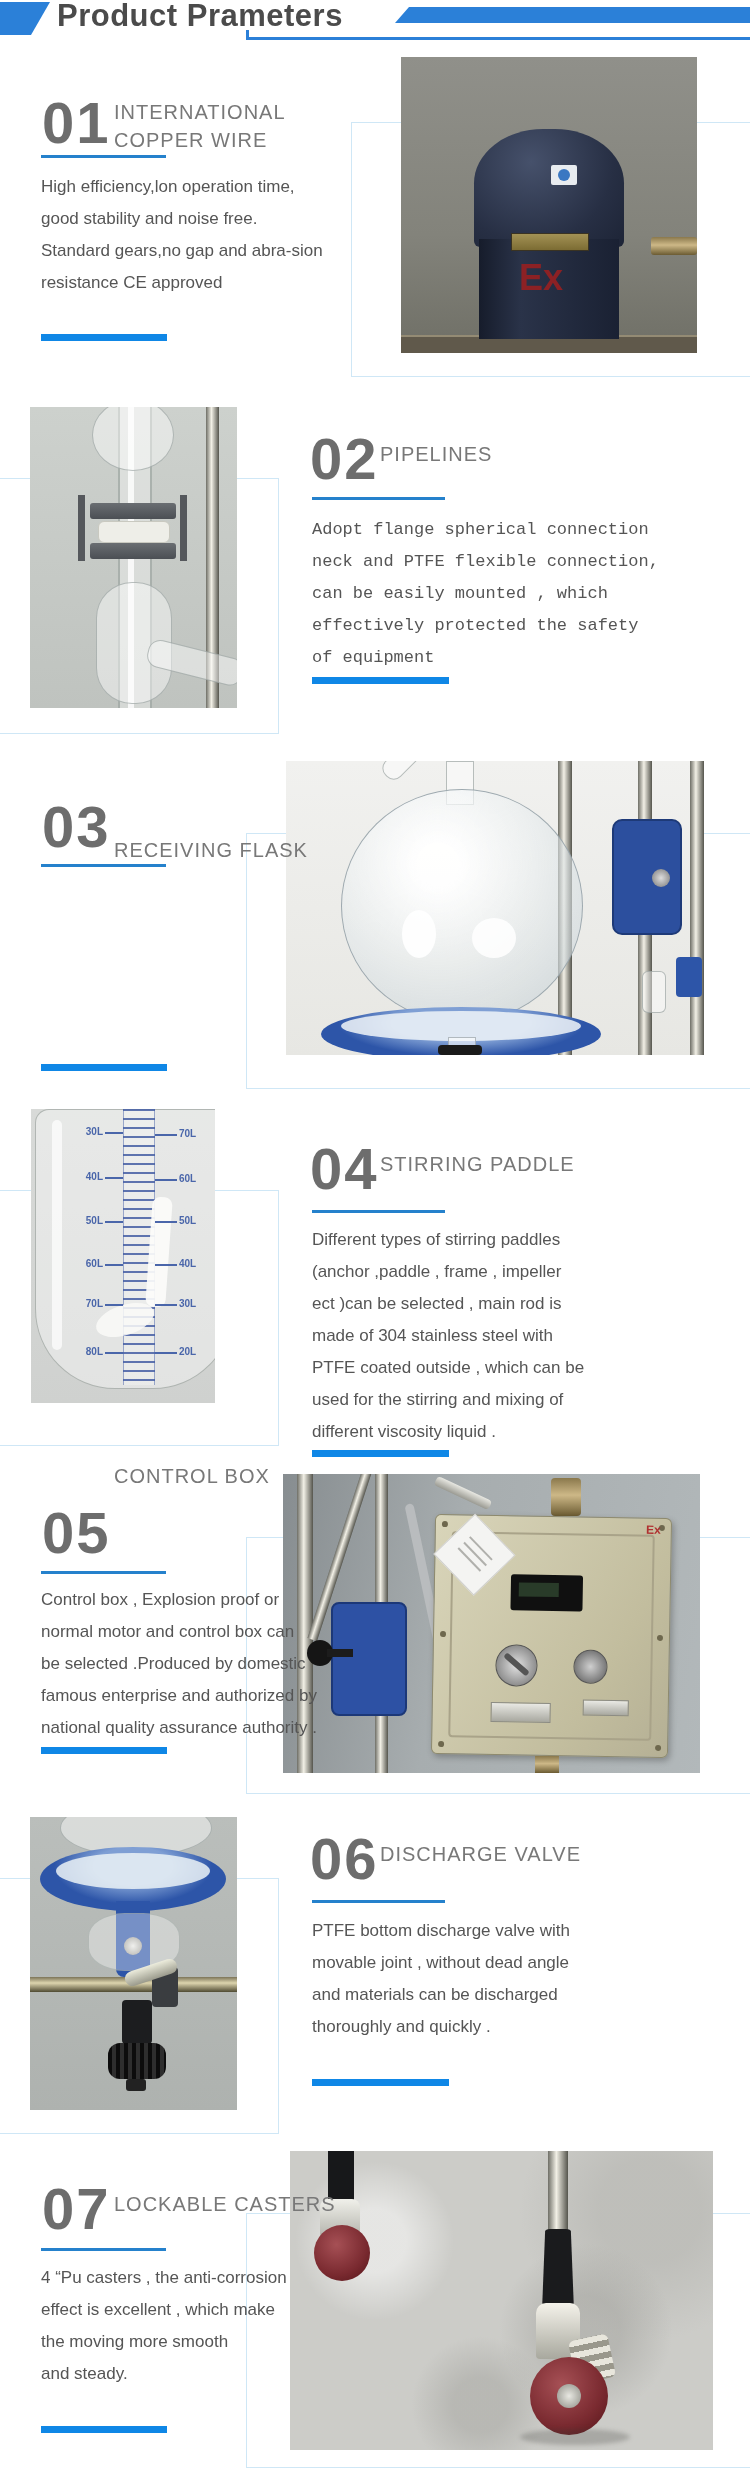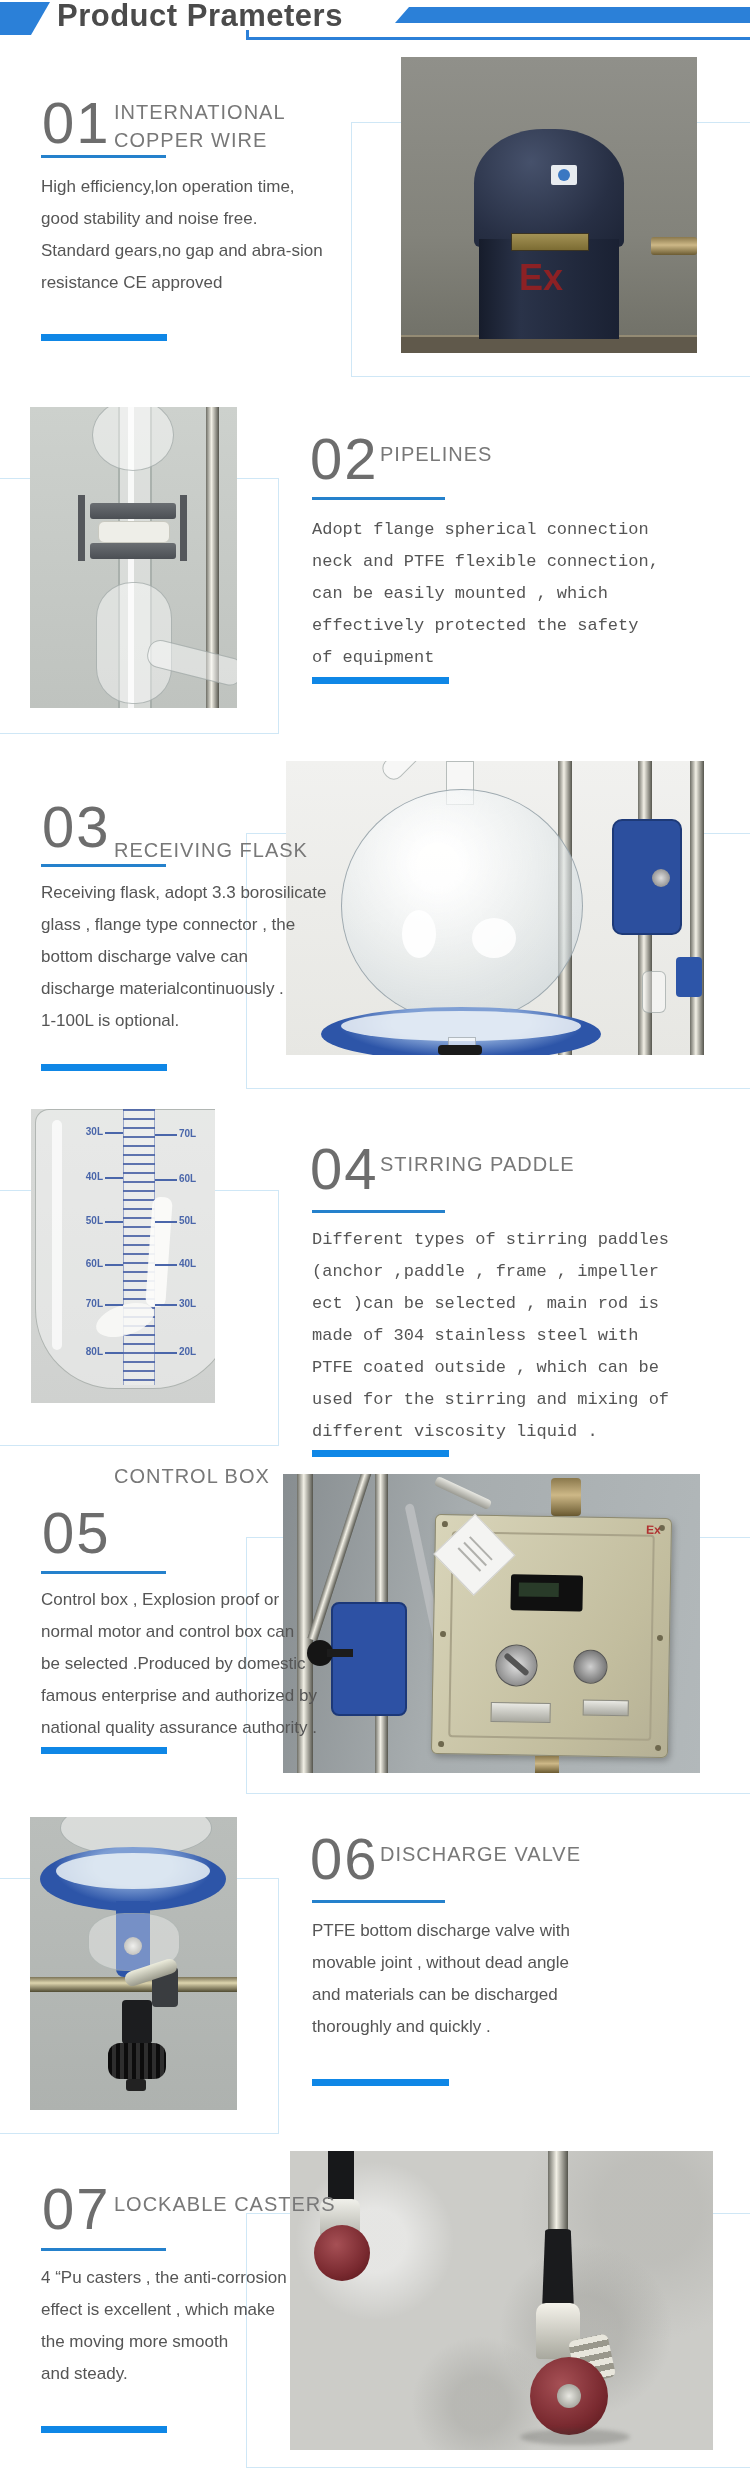--- a/index.html
+++ b/index.html
@@ -7,21 +7,21 @@
         font-family:"Liberation Sans",sans-serif;}
   
   .hdr-title{position:absolute;left:57px;top:-2px;font-size:31px;font-weight:bold;color:#4b4b4b;letter-spacing:.5px;}
   .hdr-left-shape{position:absolute;left:0;top:2px;width:50px;height:33px;background:#2b80d8;
         clip-path:polygon(0 0,100% 0,62% 100%,0 100%);}
   .hdr-right-band{position:absolute;left:395px;top:7px;width:355px;height:16px;background:#2b80d8;
         clip-path:polygon(14px 0,100% 0,100% 100%,0 100%);}
   .hdr-underline{position:absolute;left:246px;top:30px;width:501px;height:7px;
         border-left:3px solid #2b80d8;border-bottom:3px solid #2b80d8;}
   
-  .num{position:absolute;font-size:58px;line-height:52px;font-weight:400;color:#6d6d6d;letter-spacing:2px;}
+  .num{position:absolute;font-size:58px;line-height:52px;font-weight:700;color:#6d6d6d;letter-spacing:2px;}
   .stitle{position:absolute;font-size:20px;line-height:28px;color:#787878;letter-spacing:1px;white-space:pre-line;}
   .uline{position:absolute;height:3px;background:#2581cc;}
   .bar{position:absolute;height:7px;background:#0f87e6;}
   .body{position:absolute;font-size:17px;line-height:32px;color:#555555;white-space:pre-line;}
   
   .frame{position:absolute;border:1px solid #cfe7f6;background:transparent;z-index:0;}
   .photo{position:absolute;overflow:hidden;z-index:1;}
   .txt{z-index:2;}
   .abs{position:absolute;}
   
@@ -104,25 +104,20 @@
       <div class="abs" style="left:130px;top:128px;width:44px;height:40px;border-radius:50%;background:rgba(255,255,255,.85);"></div>
     </div>
     <div class="abs" style="left:35px;top:246px;width:280px;height:54px;border-radius:50%;background:radial-gradient(ellipse at 50% 30%,#7f9fd4 0 35%,#2d55a8 62%);"></div>
     <div class="abs" style="left:55px;top:250px;width:240px;height:30px;border-radius:50%;background:rgba(240,245,248,.85);"></div>
     <div class="abs" style="left:162px;top:276px;width:26px;height:12px;background:rgba(255,255,255,.6);border:1px solid rgba(150,160,165,.7);"></div>
     <div class="abs" style="left:152px;top:284px;width:44px;height:10px;background:#1a1a1a;border-radius:4px;"></div>
   </div>
   <div class="num txt" style="left:42px;top:801px;">03</div>
   <div class="stitle txt" style="left:114px;top:808px;margin-top:28px;">RECEIVING FLASK</div>
   <div class="uline" style="left:41px;top:864px;width:125px;"></div>
-  <div class="body txt" style="left:41px;top:877px;width:330px;">Receiving flask, adopt 3.3 borosilicate
-glass , flange type connector , the
-bottom discharge valve can
-discharge materialcontinuously .
-1-100L is optional.</div>
   <div class="bar" style="left:41px;top:1064px;width:126px;"></div>
 
   <div class="frame" style="left:-20px;top:1190px;width:297px;height:254px;"></div>
   <div class="photo" style="left:31px;top:1109px;width:184px;height:294px;background:linear-gradient(#d8dad8,#cfd1cf);">
     <div class="abs" style="left:4px;top:0;width:196px;height:278px;background:rgba(255,255,255,.4);border:1px solid rgba(140,148,144,.6);border-radius:14px 14px 80px 80px;">
       <div class="abs" style="left:16px;top:10px;width:10px;height:230px;background:rgba(255,255,255,.7);border-radius:6px;"></div>
     </div>
     <div class="abs" style="left:92px;top:0;width:30px;height:276px;background:repeating-linear-gradient(180deg,rgba(70,95,165,.85) 0 2px,rgba(255,255,255,.25) 2px 9px);border-left:1px solid rgba(70,95,165,.5);border-right:1px solid rgba(70,95,165,.5);"></div>
     <div class="abs" style="left:118px;top:88px;width:20px;height:110px;background:rgba(252,252,250,.92);border-radius:8px;transform:rotate(4deg);"></div>
     <div class="abs" style="left:64px;top:196px;width:60px;height:30px;background:rgba(250,250,248,.85);border-radius:50%;transform:rotate(-18deg);"></div>
@@ -149,21 +144,21 @@
     <div class="abs" style="left:124px;top:25px;width:22px;height:2px;background:#4a66aa;"></div>
     <div class="abs" style="left:124px;top:70px;width:22px;height:2px;background:#4a66aa;"></div>
     <div class="abs" style="left:124px;top:112px;width:22px;height:2px;background:#4a66aa;"></div>
     <div class="abs" style="left:124px;top:155px;width:22px;height:2px;background:#4a66aa;"></div>
     <div class="abs" style="left:124px;top:195px;width:22px;height:2px;background:#4a66aa;"></div>
     <div class="abs" style="left:124px;top:243px;width:22px;height:2px;background:#4a66aa;"></div>
   </div>
   <div class="num txt" style="left:310px;top:1143px;">04</div>
   <div class="stitle txt" style="left:380px;top:1150px;">STIRRING PADDLE</div>
   <div class="uline" style="left:312px;top:1210px;width:133px;"></div>
-  <div class="body txt" style="left:312px;top:1224px;width:430px;font-family:Liberation Mono, monospace;">Different types of stirring paddles
+  <div class="body txt" style="left:312px;top:1224px;width:430px;">Different types of stirring paddles
  (anchor ,paddle , frame , impeller
 ect )can be selected , main rod is
 made of 304 stainless steel with
 PTFE coated outside , which can be
 used for the stirring and mixing of
 different viscosity liquid .</div>
   <div class="bar" style="left:312px;top:1450px;width:137px;"></div>
 
   <div class="frame" style="left:246px;top:1537px;width:515px;height:255px;"></div>
   <div class="photo" style="left:283px;top:1474px;width:417px;height:299px;background:linear-gradient(100deg,#878d90,#a7adaf 40%,#b2b8ba);">

